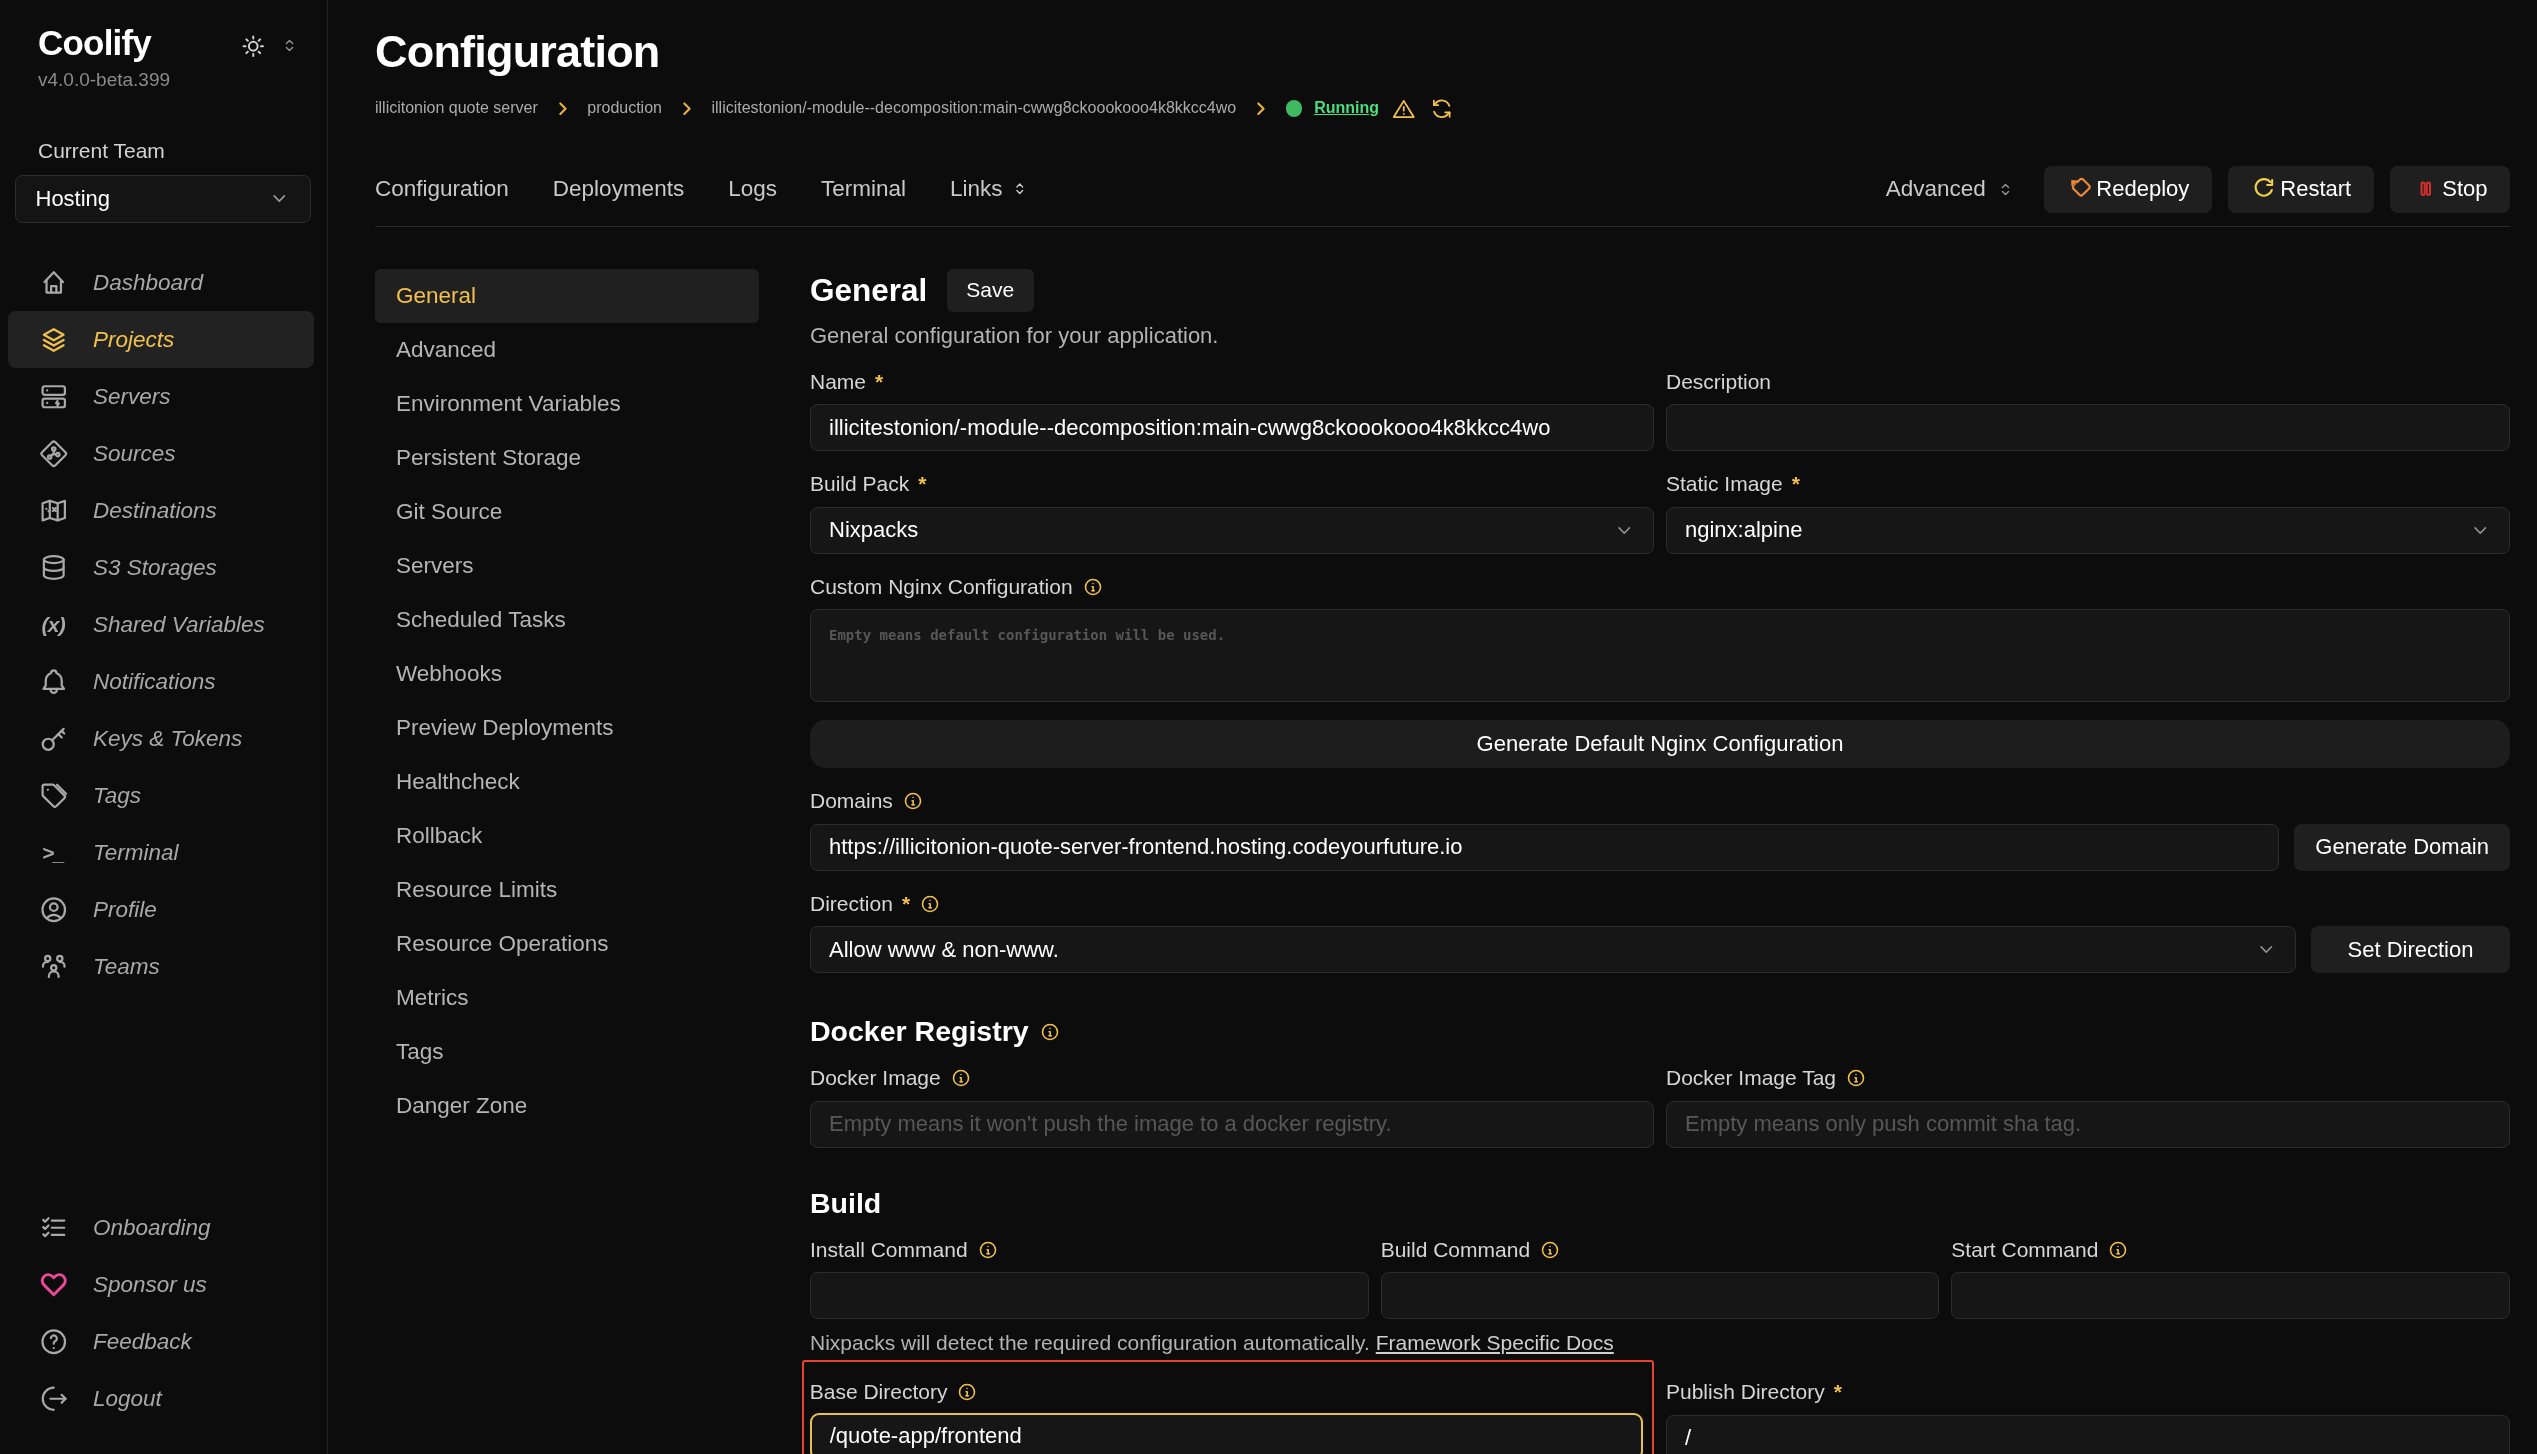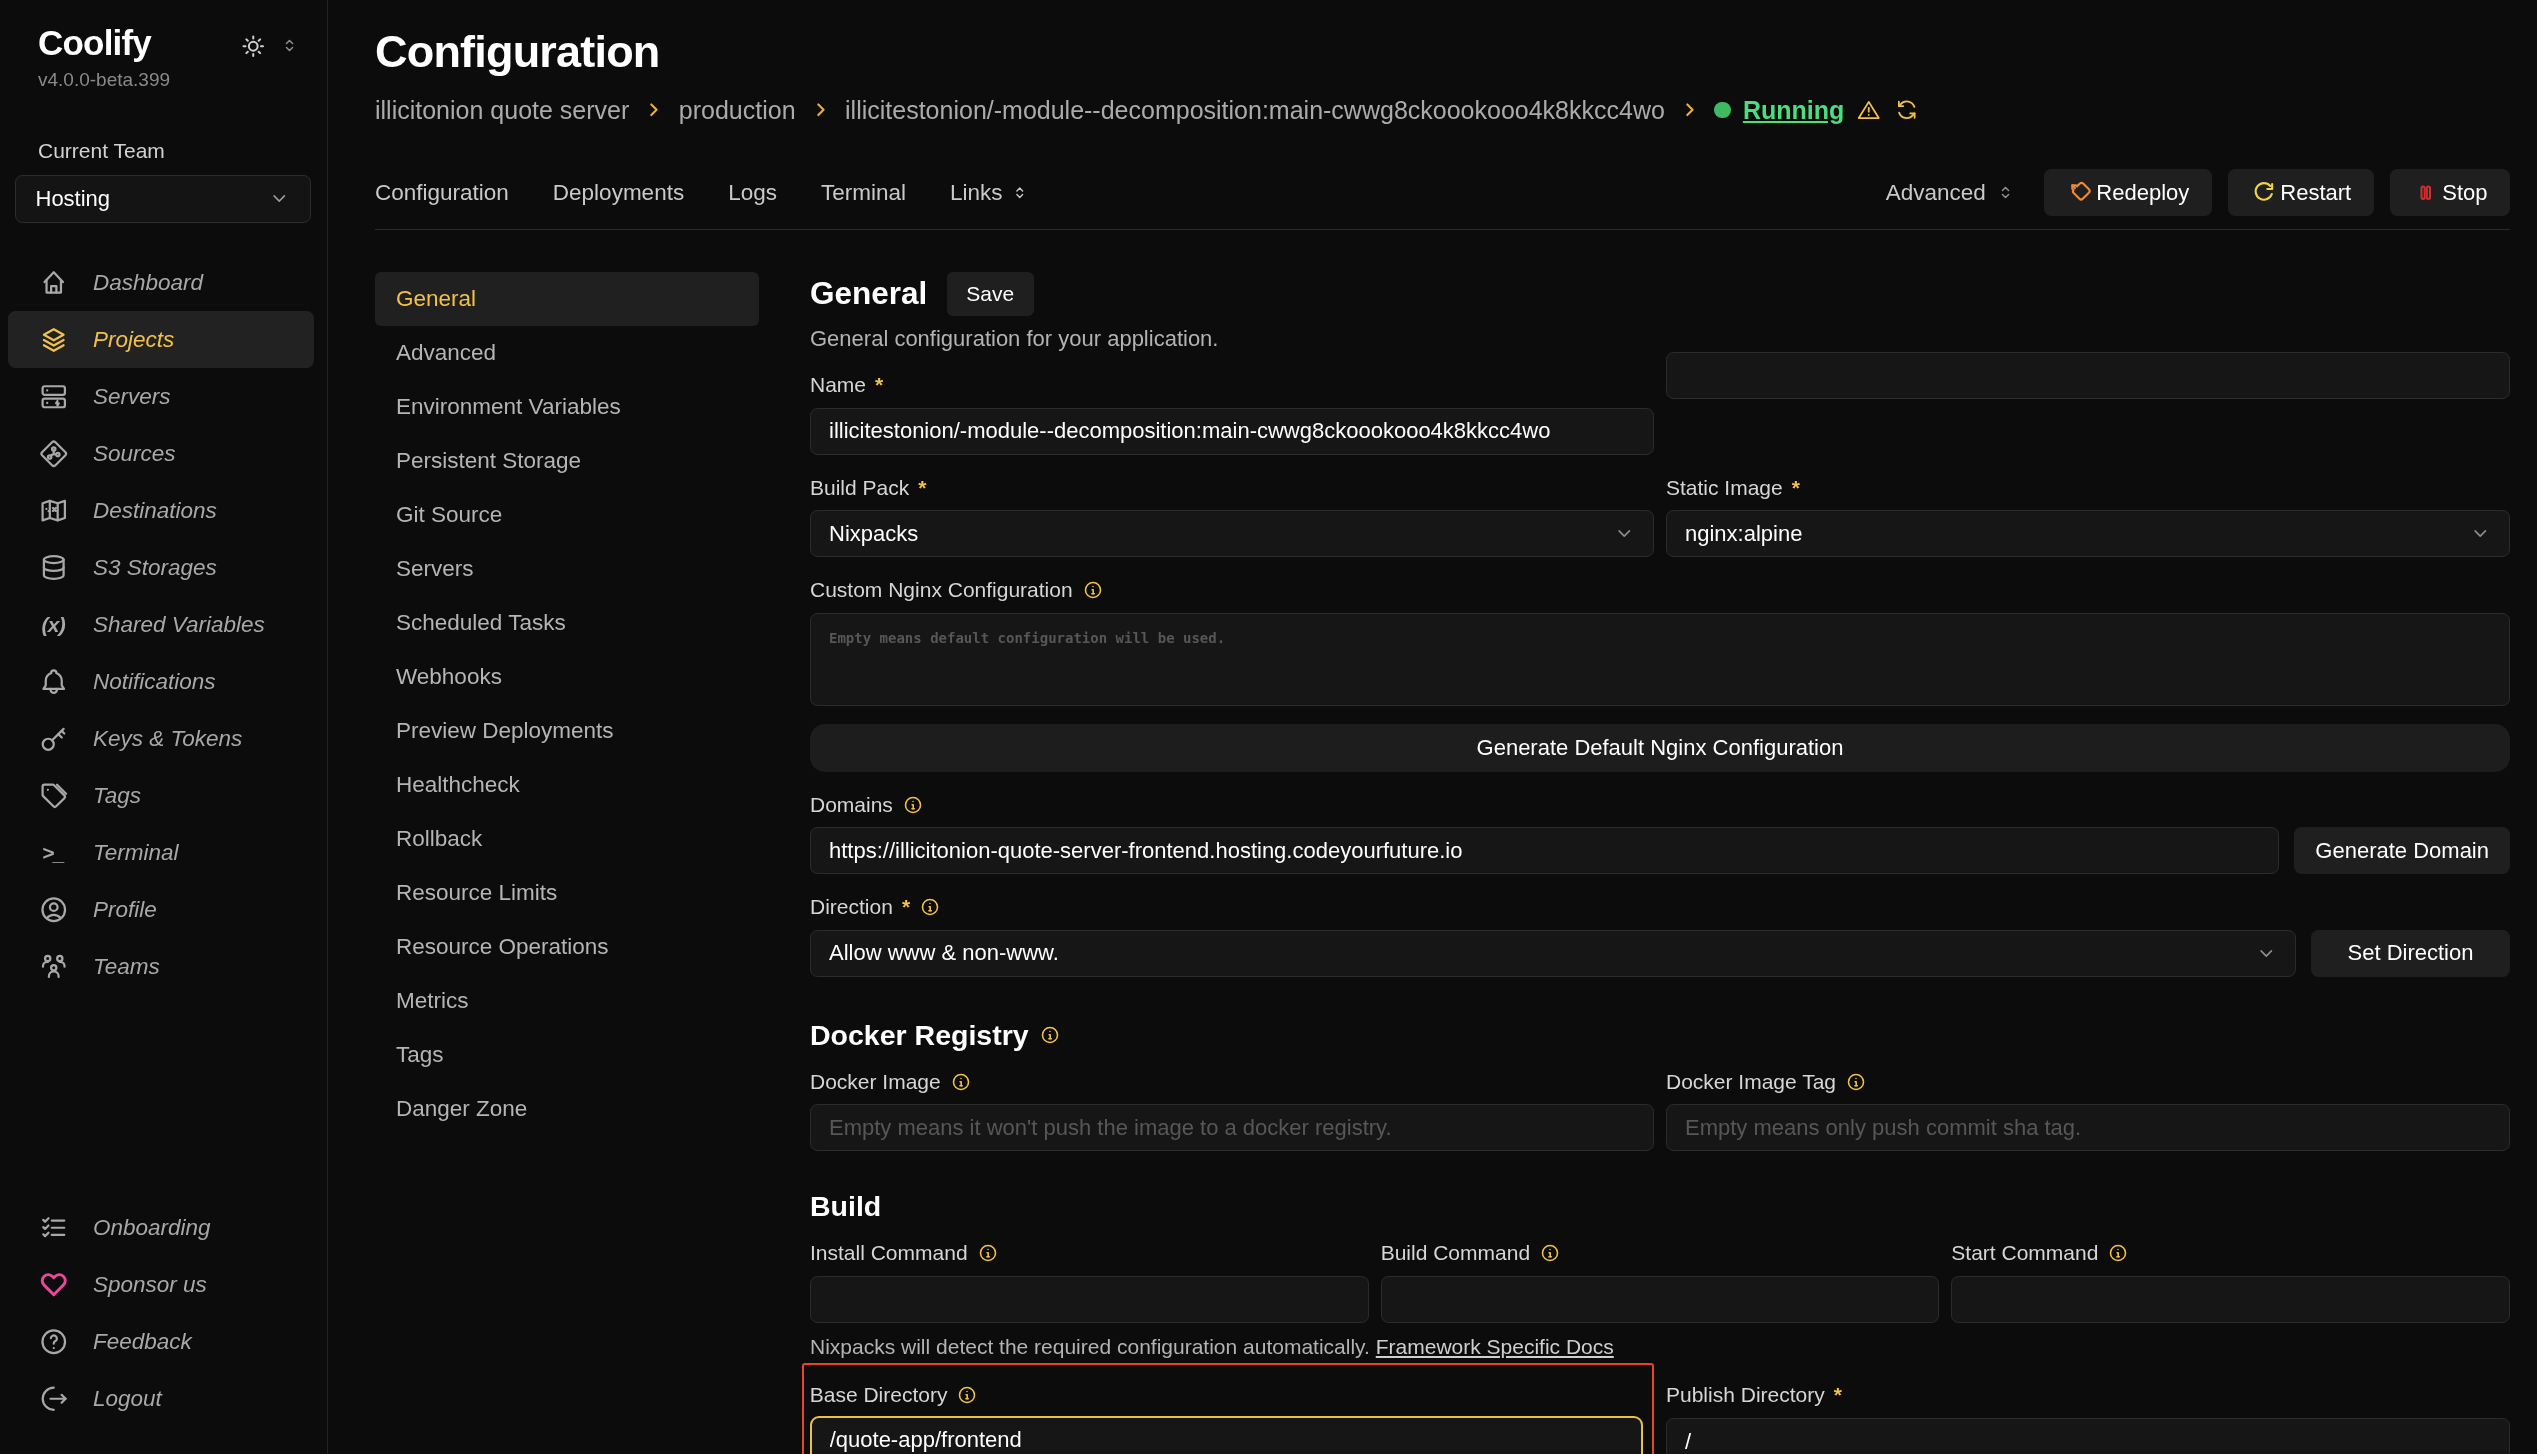--- a/index.html
+++ b/index.html
@@ -29,21 +29,21 @@
     display:flex; align-items:center; gap:24px; color:#a8a8a8; font-size:22.5px; cursor:pointer;font-style:italic; }
   .nav-item.active { background:#222; color:#f2c14b; }
   .nav-icon { width:31.5px; height:31.5px; flex:none; display:flex; align-items:center; justify-content:center; }
   .txt-icon { font-weight:700; font-size:21px; letter-spacing:-0.8px; }
   .nav-footer { margin-top:auto; }
   .icon-pink { color:#ec4899; }
 
   
   .main { flex:1; min-width:0; display:flex; flex-direction:column; padding:25.5px 28px 0 47px; }
   h1 { font-size:45px; font-weight:800; letter-spacing:-0.8px; }
-  .breadcrumb { margin-top:18px; display:flex; align-items:center; gap:15px; font-size:25px; color:#ababab; }
+  .breadcrumb { margin-top:18px; display:flex; align-items:center; gap:15px; font-size:16px; color:#ababab; }
   .crumb-sep { width:19.5px; height:19.5px; color:#e9b13c; flex:none; }
   .status { display:flex; align-items:center; gap:12px; }
   .status-dot { width:16.5px; height:16.5px; border-radius:50%; background:#3fba62; }
   .running { color:#4ade80; font-weight:700; text-decoration:underline; }
   .warn-ic, .refresh-ic { width:25.5px; height:25.5px; color:#f2c14b; }
 
   .tabbar { margin-top:31.5px; height:74px; display:flex; align-items:center; border-bottom:0.8px solid #2a2a2a; }
   .tabs { display:flex; gap:44px; font-size:22.5px; color:#c9c9c9; }
   .tab { display:flex; align-items:center; gap:7.5px; cursor:pointer; }
   .tab .sel-ic { width:19.5px; height:19.5px; color:#c9c9c9; }
@@ -442,20 +442,23 @@
 
       <div class="grid2">
         <div>
           <div class="flabel">
             <span>Name</span>
               <span class="req">*</span>
           </div>
           <input class="inp" value="illicitestonion/-module--decomposition:main-cwwg8ckoookooo4k8kkcc4wo" style="">
         </div>
         <div>
+          <div class="flabel">
+            <span>Description</span>
+          </div>
           <input class="inp" value="" style="">
         </div>
         <div>
           <div class="flabel">
             <span>Build Pack</span>
               <span class="req">*</span>
           </div>
           <div class="select">
             <span>Nixpacks</span>
             <span class="chev">

